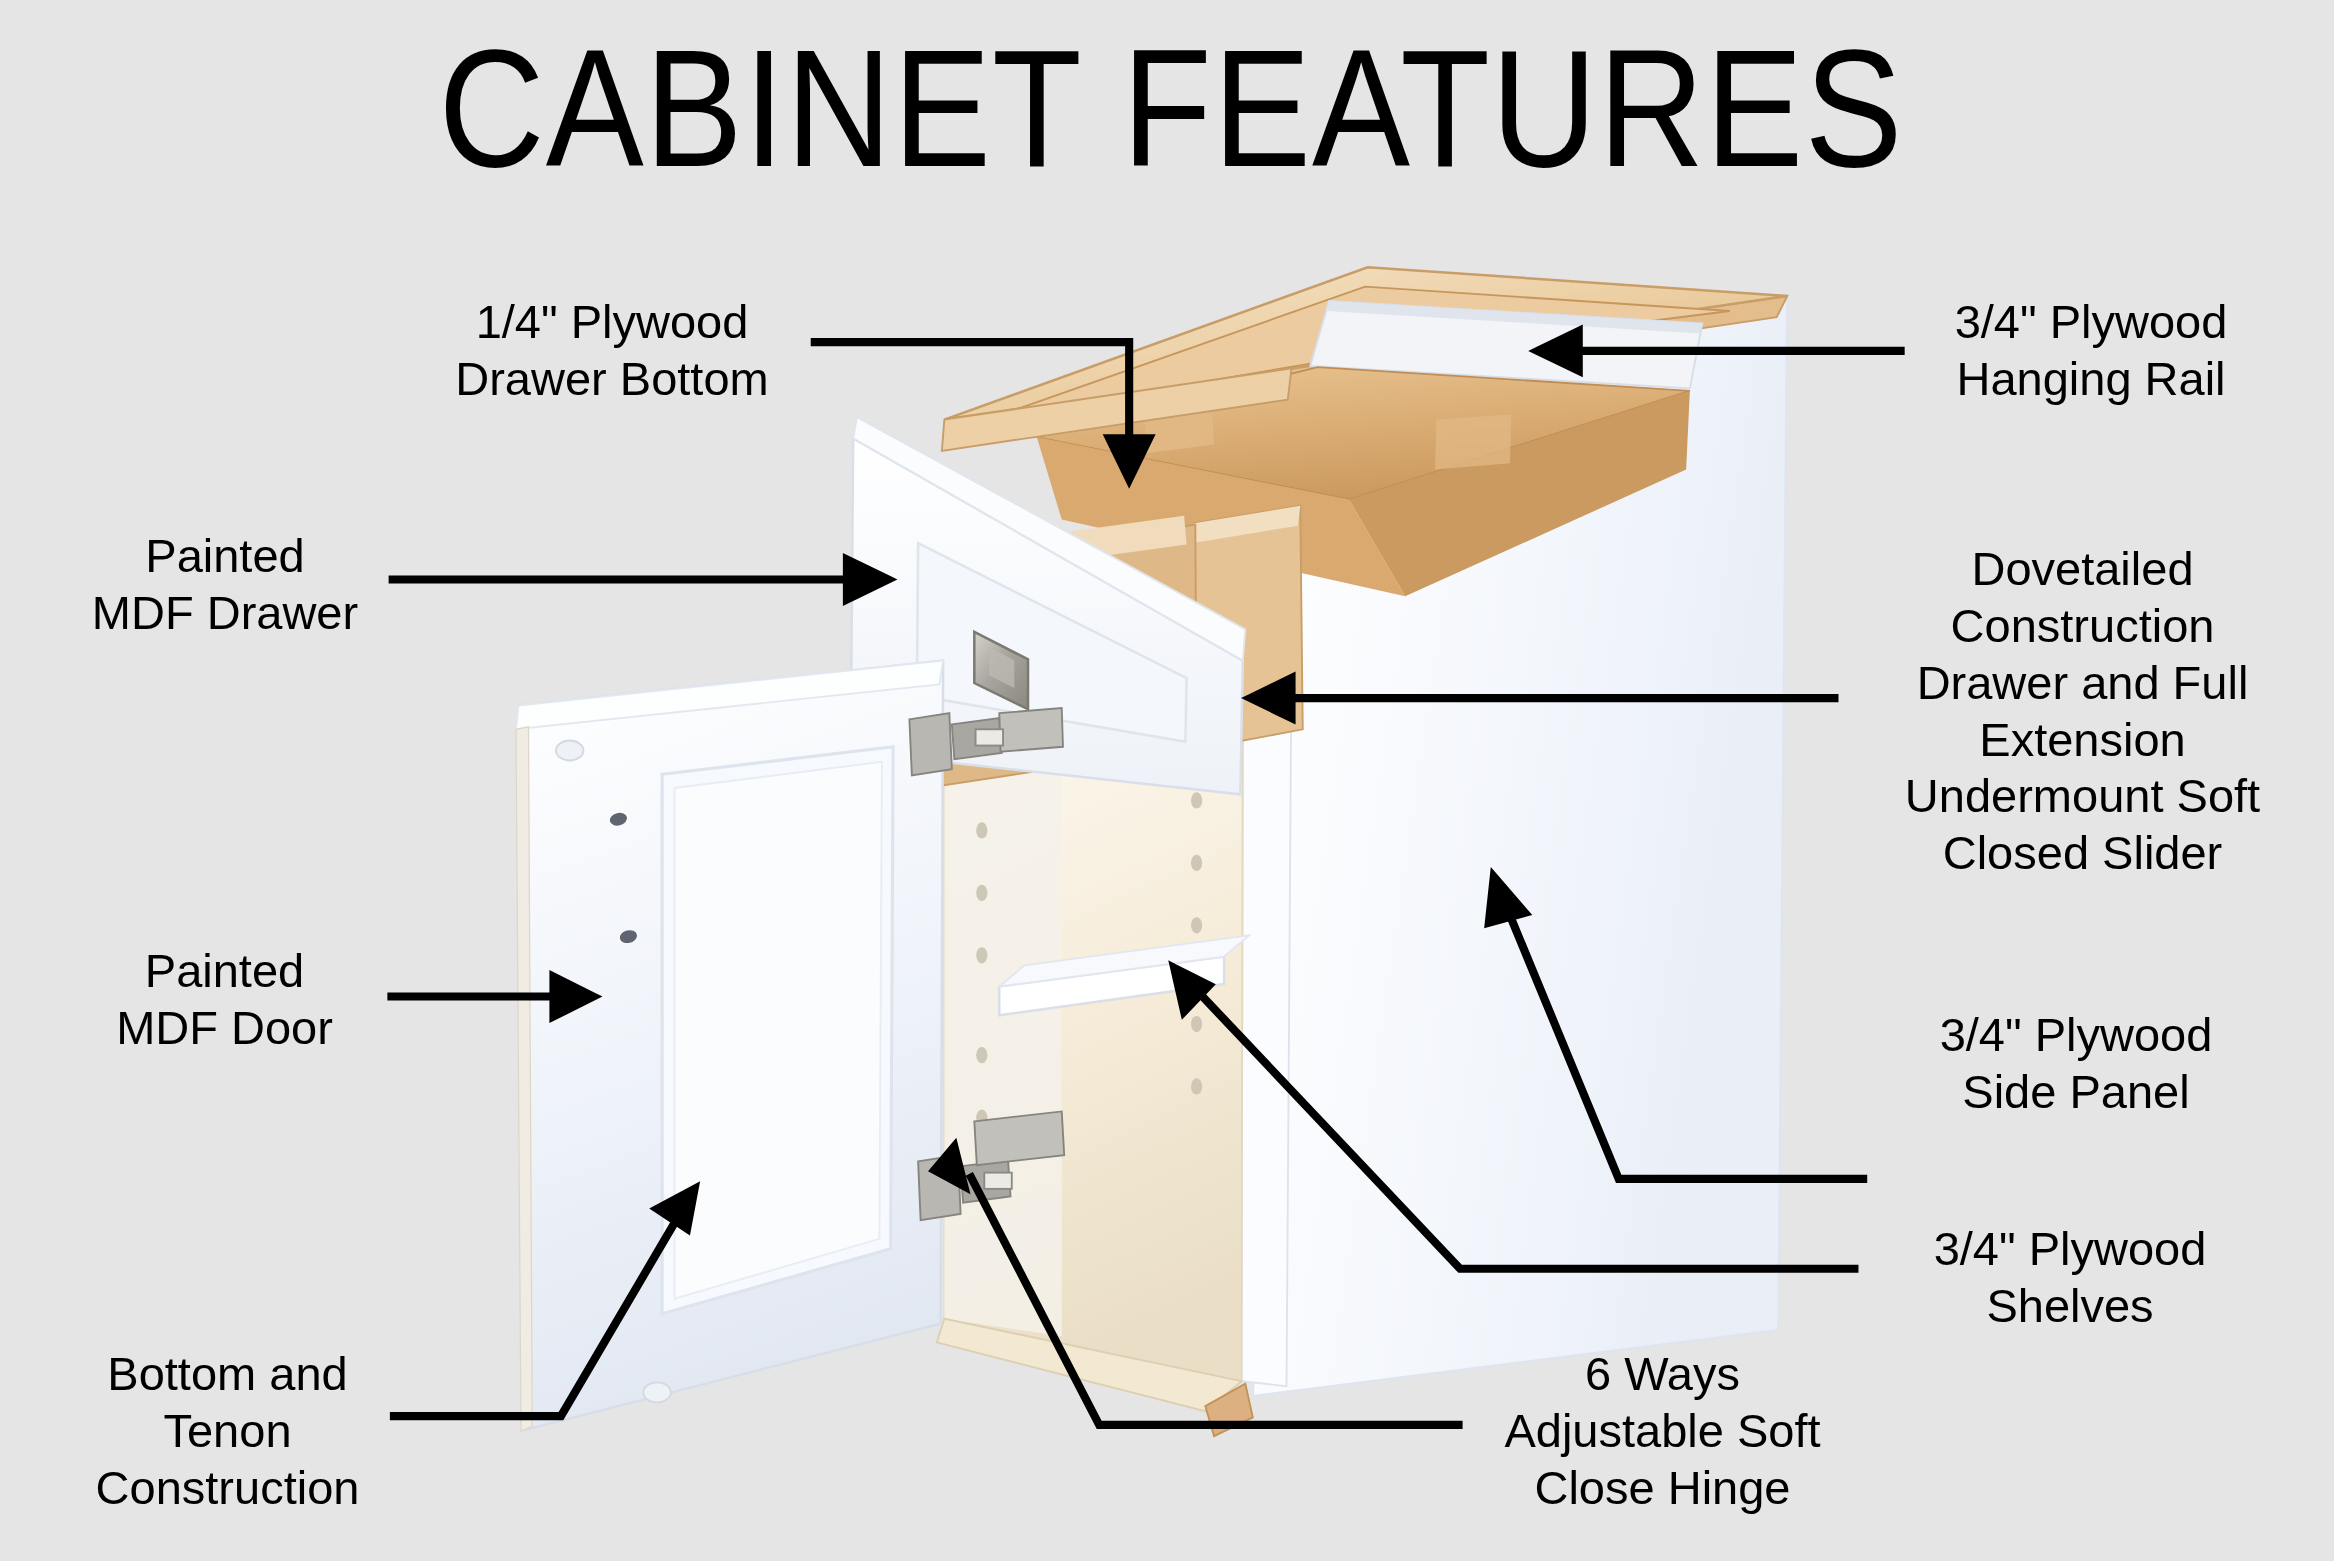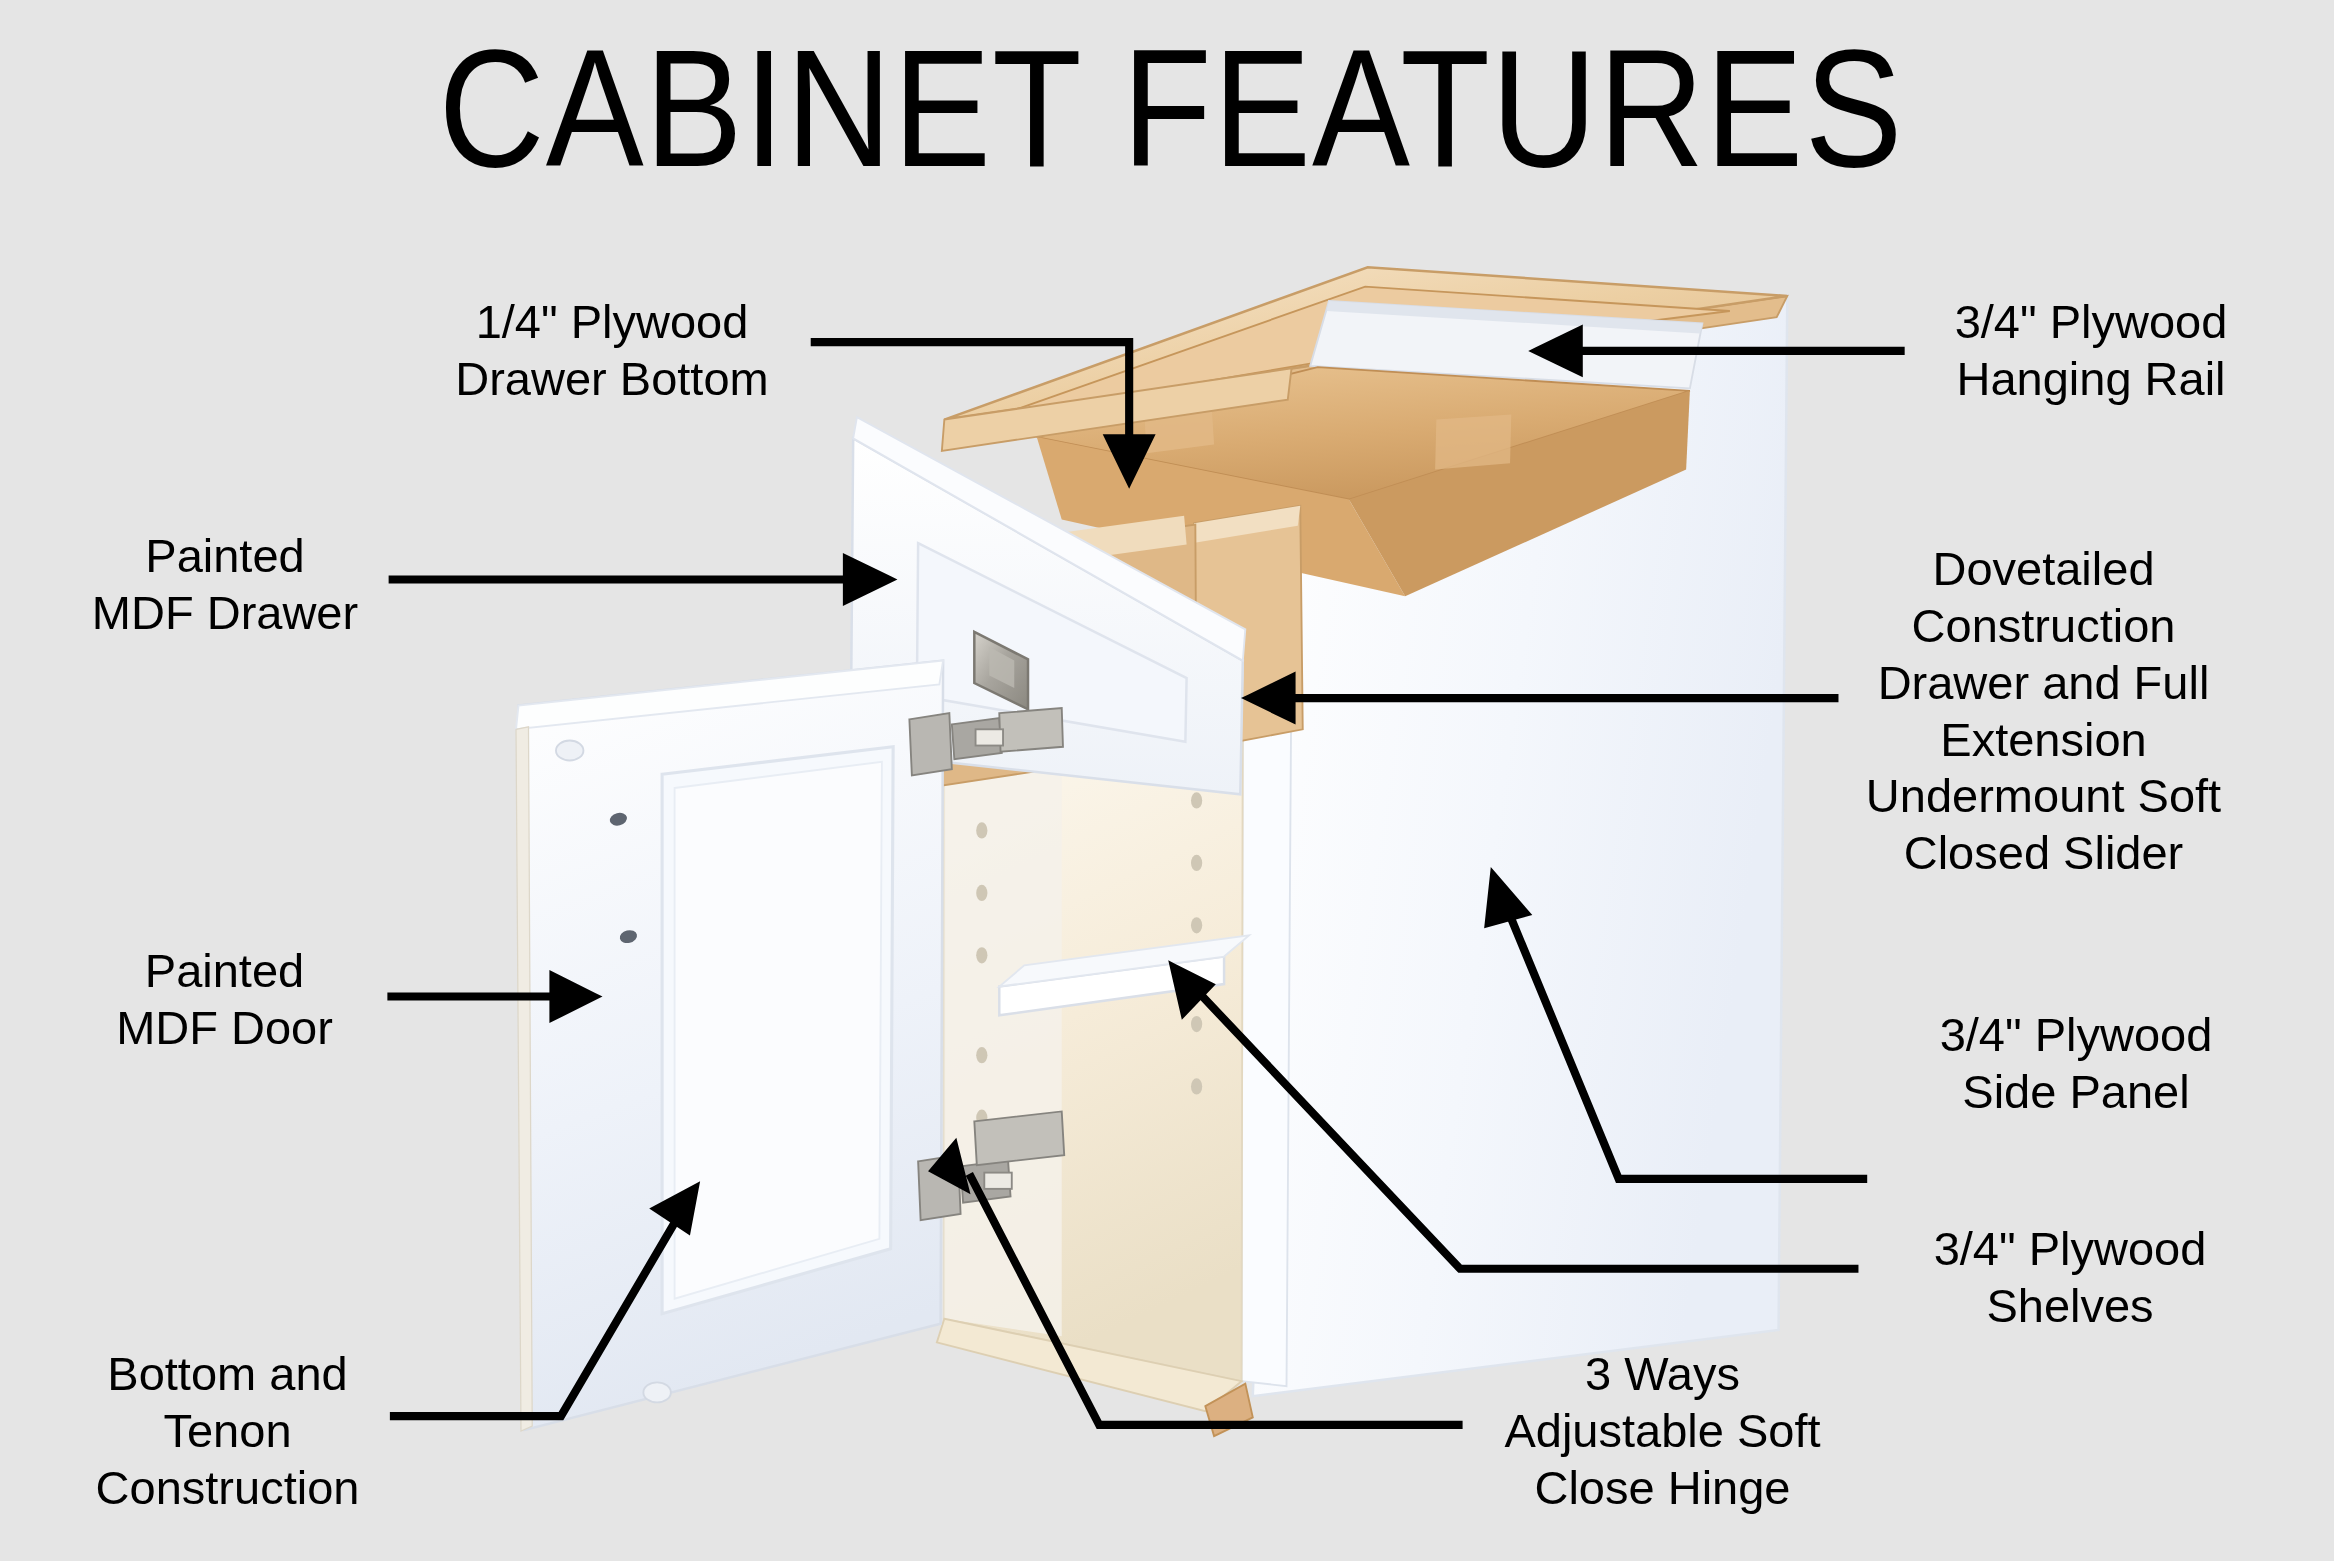--- a/index.html
+++ b/index.html
@@ -251,38 +251,38 @@
 
   <div class="label" style="left:431px; top:294px; width:362px;">1/4" Plywood
 Drawer Bottom</div>
 
   <div class="label" style="left:1916px; top:294px; width:350px;">3/4" Plywood
 Hanging Rail</div>
 
   <div class="label" style="left:75px; top:528px; width:300px;">Painted
 MDF Drawer</div>
 
-  <div class="label" style="left:1828px; top:541px; width:431px;">Dovetailed
+  <div class="label" style="left:1867px; top:541px; width:431px;">Dovetailed
 Construction
 Drawer and Full
 Extension
 Undermount Soft
 Closed Slider</div>
 
   <div class="label" style="left:81px; top:943px; width:287px;">Painted
 MDF Door</div>
 
   <div class="label" style="left:1895px; top:1007px; width:362px;">3/4" Plywood
 Side Panel</div>
 
   <div class="label" style="left:1886px; top:1221px; width:368px;">3/4" Plywood
 Shelves</div>
 
   <div class="label" style="left:62px; top:1346px; width:331px;">Bottom and
 Tenon
 Construction</div>
 
-  <div class="label" style="left:1466px; top:1346px; width:393px;">3 Ways
+  <div class="label" style="left:1466px; top:1346px; width:393px;">6 Ways
 Adjustable Soft
 Close Hinge</div>
 
 </div>
 
 
 </body></html>

